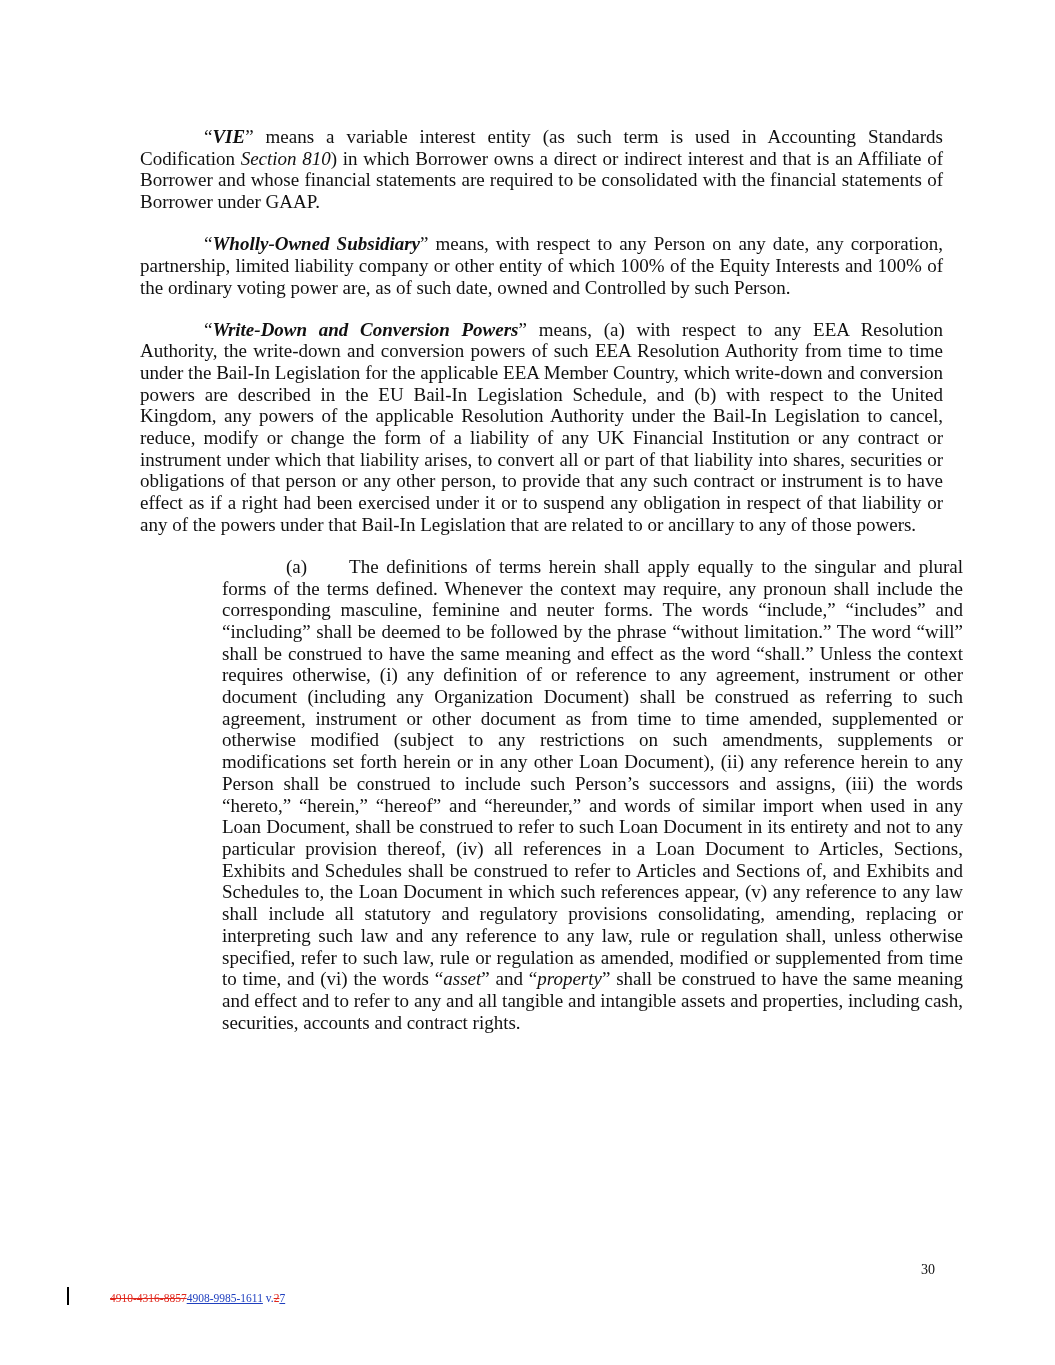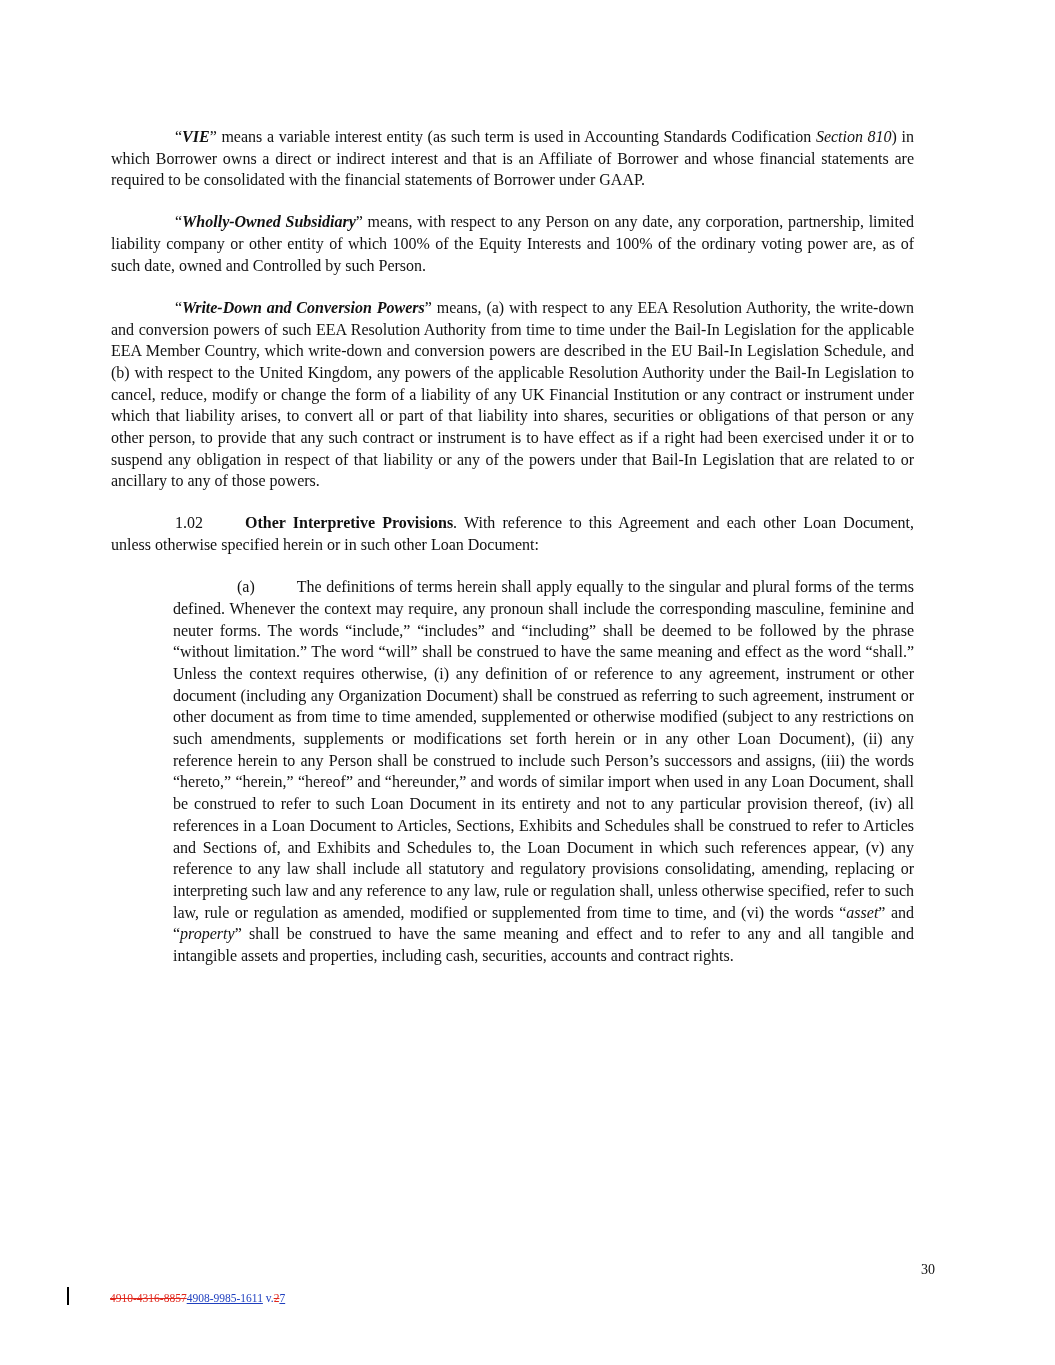--- a/index.html
+++ b/index.html
@@ -1,22 +1,22 @@
 <!DOCTYPE html>
 <html><head>
 <meta charset="utf-8">
 <style>
   html, body { margin: 0; padding: 0; background: #ffffff; }
   body { width: 1055px; height: 1365px; position: relative; overflow: hidden;
          font-family: "Liberation Serif", serif; color: #111; }
-  .page { position: absolute; left: 111px; top: 126px; width: 803px;
-          font-size: 16px; line-height: 21.7px; }
+  .page { position: absolute; left: 140px; top: 126px; width: 803px;
+          font-size: 19px; line-height: 21.7px; }
   p { margin: 0 0 20.3px 0; text-align: justify; }
   .indent { text-indent: 64px; }
-  .sub { margin-left: 62px; width: 741px; }
+  .sub { margin-left: 82px; width: 741px; }
   .sub p { text-indent: 64px; }
   .bi { font-weight: bold; font-style: italic; }
   .it { font-style: italic; }
   .b { font-weight: bold; }
   .tab { display: inline-block; width: 42px; }
   .tab2 { display: inline-block; width: 42px; }
   .footer-bar { position: absolute; left: 67px; top: 1287px; width: 2px; height: 18px; background: #000; }
   .footer-id { position: absolute; left: 110px; top: 1292px; font-size: 11.5px; font-family: "Liberation Serif", serif; }
   .del { color: #e0261b; text-decoration: line-through; text-align: right; }
   .ins { color: #1f3fbf; text-decoration: underline; }
@@ -28,21 +28,20 @@
 
 <div class="page">
 
   <p class="indent">“<span class="bi">VIE</span>”<span> means a variable interest entity (as such term is used in Accounting Standards Codification </span><span class="it">Section 810</span><span>) in which Borrower owns a direct or indirect interest and that is an Affiliate of Borrower and whose financial statements are required to be consolidated with the financial statements of Borrower under GAAP.</span></p>
 
   <p class="indent">“<span class="bi">Wholly-Owned Subsidiary</span>”<span> means, with respect to any Person on any date, any corporation, partnership, limited liability company or other entity of which 100% of the Equity Interests and 100% of the ordinary voting power are, as of such date, owned and Controlled by such Person.</span></p>
 
 
   <p class="indent">“<span class="bi">Write-Down and Conversion Powers</span>”<span> means, (a) with respect to any EEA Resolution Authority, the write-down and conversion powers of such EEA Resolution Authority from time to time under the Bail-In Legislation for the applicable EEA Member Country, which write-down and conversion powers are described in the EU Bail-In Legislation Schedule, and (b) with respect to the United Kingdom, any powers of the applicable Resolution Authority under the Bail-In Legislation to cancel, reduce, modify or change the form of a liability of any UK Financial Institution or any contract or instrument under which that liability arises, to convert all or part of that liability into shares, securities or obligations of that person or any other person, to provide that any such contract or instrument is to have effect as if a right had been exercised under it or to suspend any obligation in respect of that liability or any of the powers under that Bail-In Legislation that are related to or ancillary to any of those powers.</span></p>
 
-  <p class="indent"><span>1.02</span><span class="tab"></span><span class="b">Other Interpretive Provisions</span><span>. With reference to this Agreement and each other Loan Document, unless otherwise specified herein or in such other Loan Document:</span></p>
 
   <div class="sub">
     <p><span>(a)</span><span class="tab2"></span><span>The definitions of terms herein shall apply equally to the singular and plural forms of the terms defined. Whenever the context may require, any pronoun shall include the corresponding masculine, feminine and neuter forms. The words “include,” “includes” and “including” shall be deemed to be followed by the phrase “without limitation.” The word “will” shall be construed to have the same meaning and effect as the word “shall.” Unless the context requires otherwise, (i) any definition of or reference to any agreement, instrument or other document (including any Organization Document) shall be construed as referring to such agreement, instrument or other document as from time to time amended, supplemented or otherwise modified (subject to any restrictions on such amendments, supplements or modifications set forth herein or in any other Loan Document), (ii) any reference herein to any Person shall be construed to include such Person’s successors and assigns, (iii) the words “hereto,” “herein,” “hereof” and “hereunder,” and words of similar import when used in any Loan Document, shall be construed to refer to such Loan Document in its entirety and not to any particular provision thereof, (iv) all references in a Loan Document to Articles, Sections, Exhibits and Schedules shall be construed to refer to Articles and Sections of, and Exhibits and Schedules to, the Loan Document in which such references appear, (v) any reference to any law shall include all statutory and regulatory provisions consolidating, amending, replacing or interpreting such law and any reference to any law, rule or regulation shall, unless otherwise specified, refer to such law, rule or regulation as amended, modified or supplemented from time to time, and (vi) the words “</span><span class="it">asset</span><span>” and “</span><span class="it">property</span><span>” shall be construed to have the same meaning and effect and to refer to any and all tangible and intangible assets and properties, including cash, securities, accounts and contract rights.</span></p>
   </div>
 </div>
 
 <div class="footer-bar"></div>
 <div class="footer-id"><span class="del">4910-4316-8857</span><span class="ins">4908-9985-1611</span><span class="ver"> v.</span><span class="del">2</span><span class="ins">7</span></div>
 <div class="pagenum">30</div>
 

